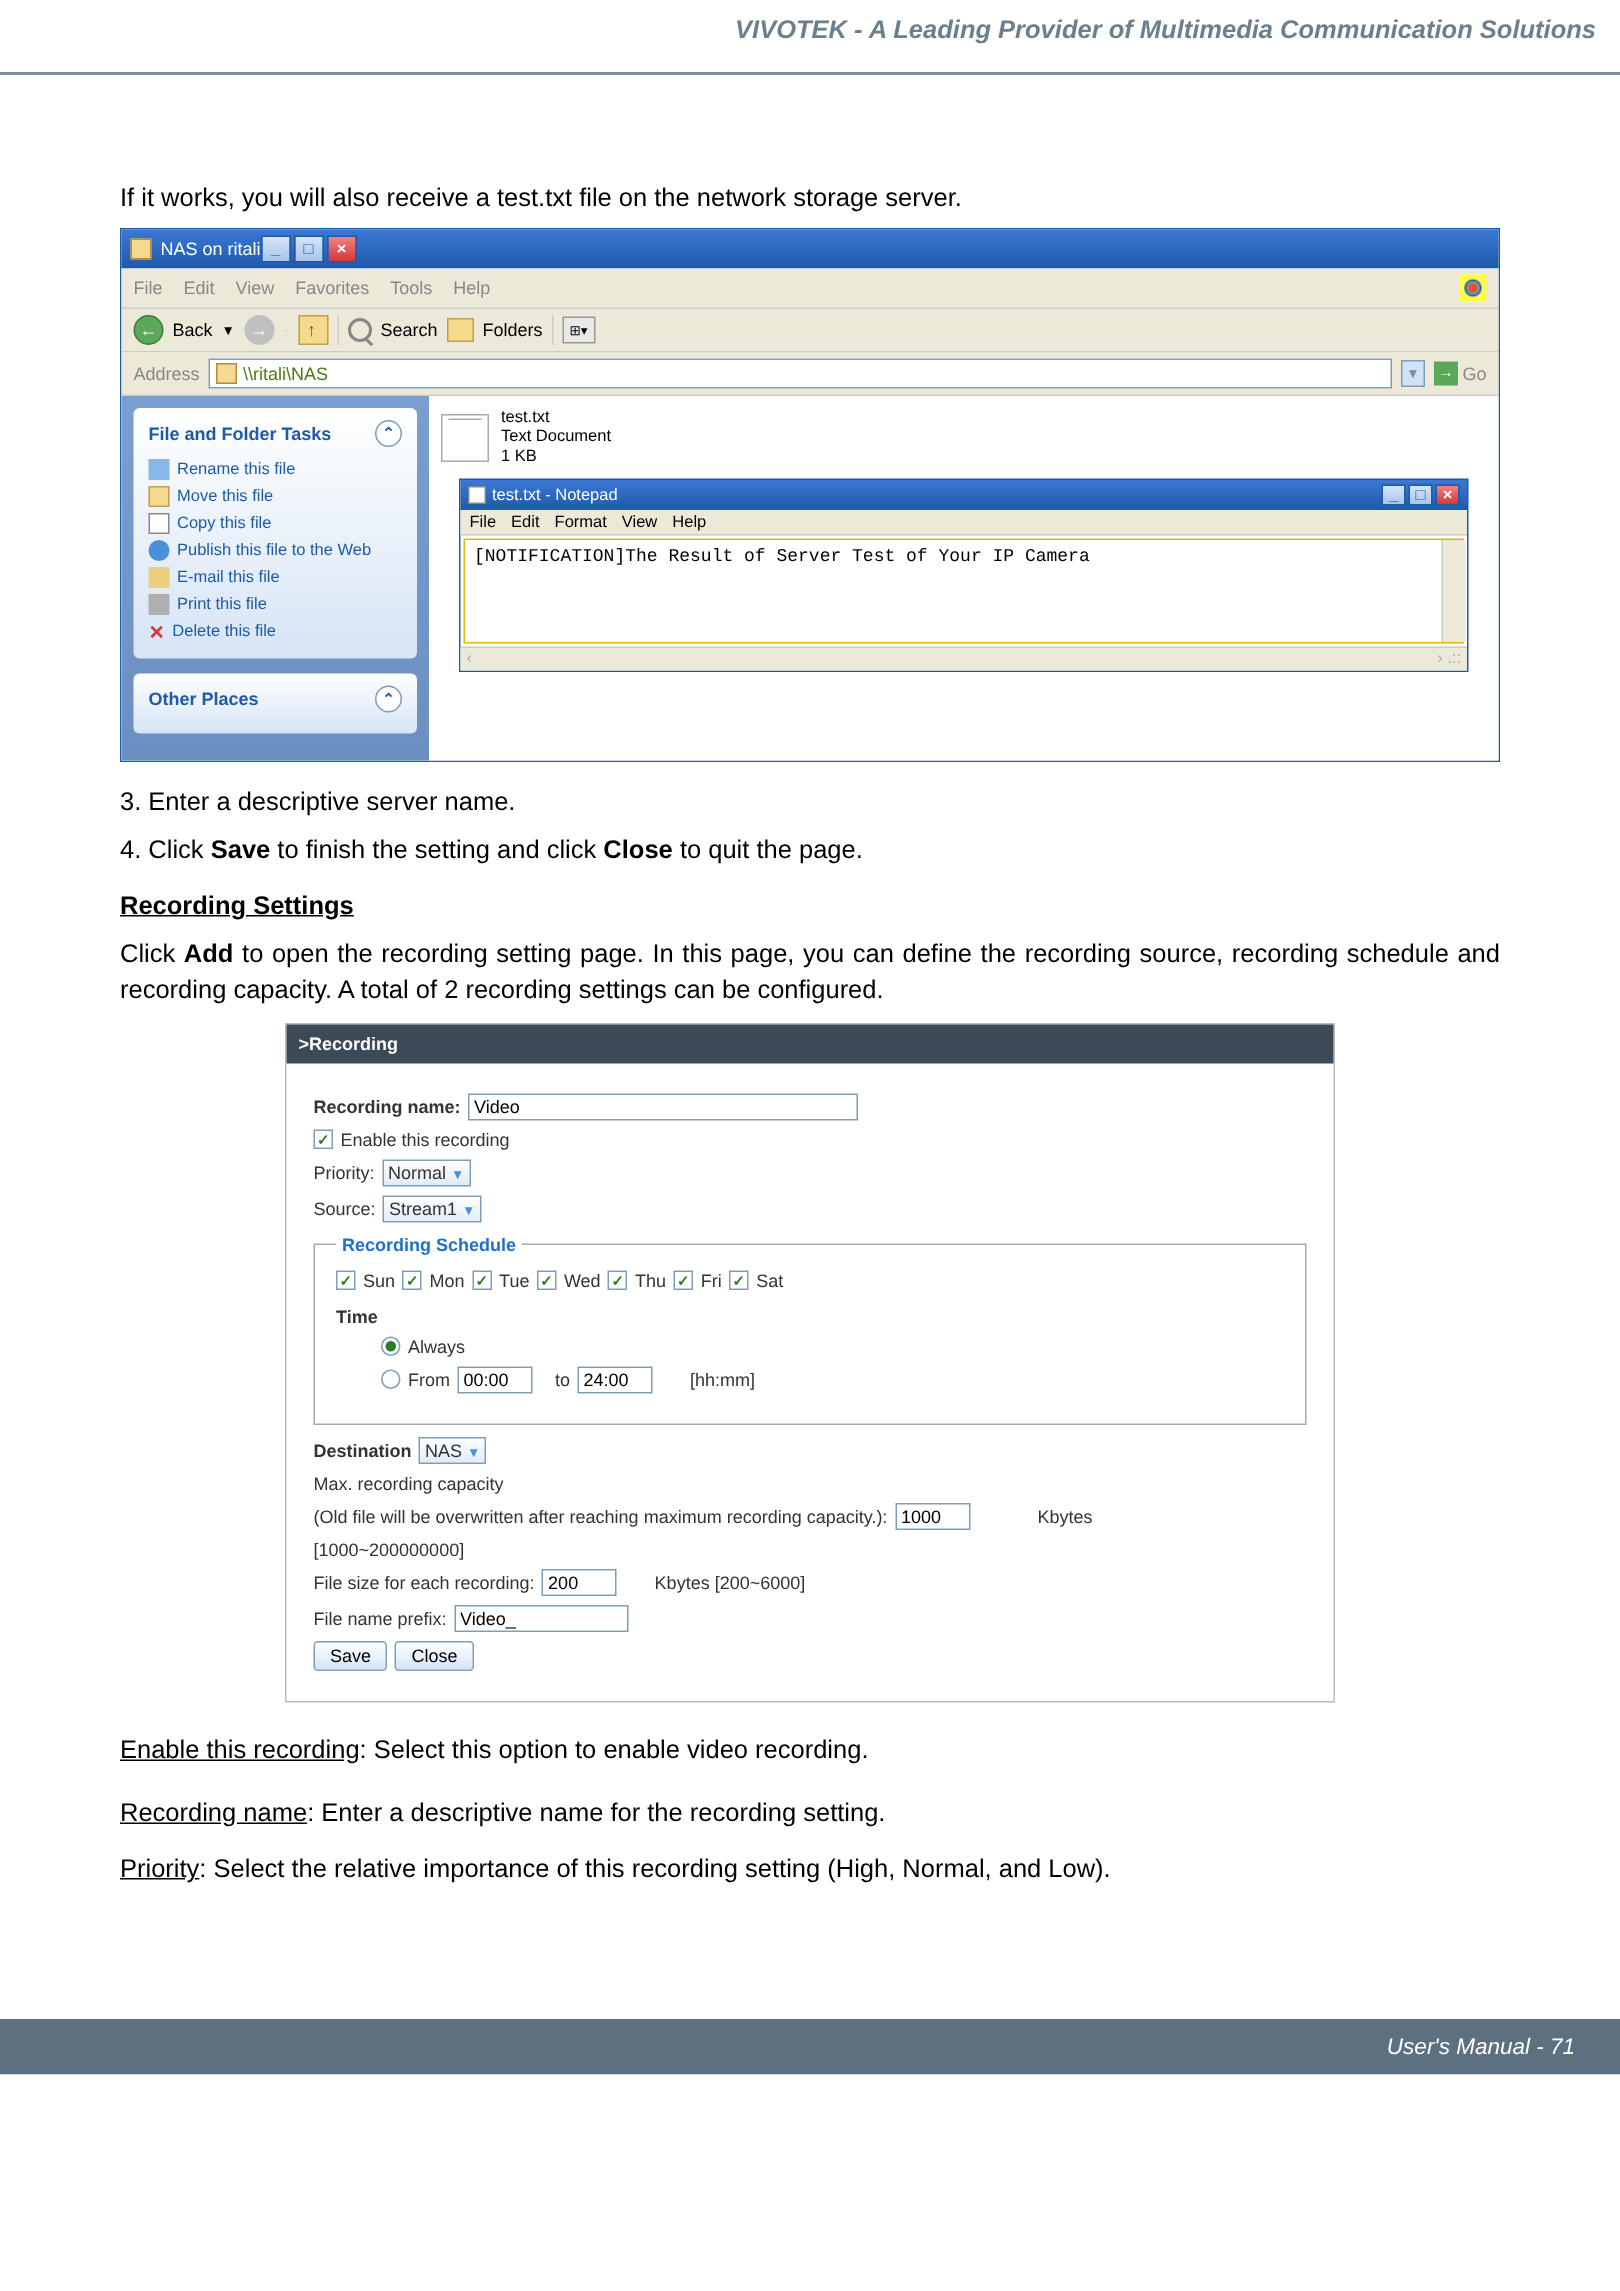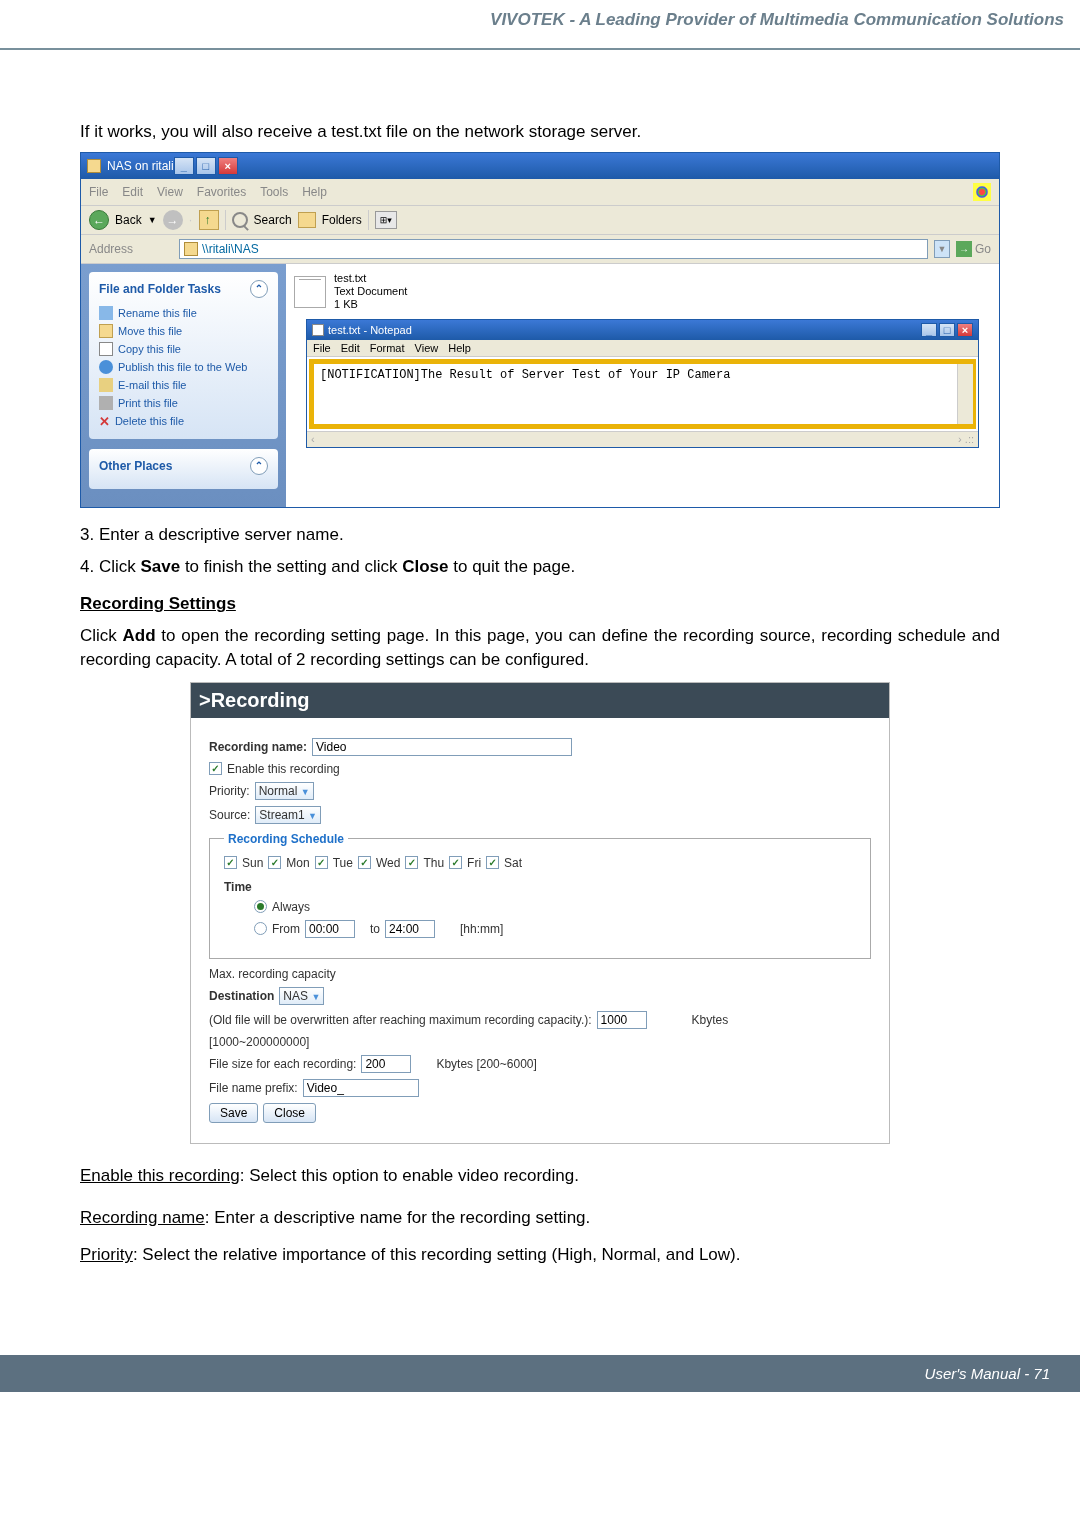--- a/index.html
+++ b/index.html
@@ -25,21 +25,21 @@
   .win-toolbar { background: #ece9d8; padding: 4px 8px; border-bottom: 1px solid #ccc; display: flex; align-items: center; gap: 6px; color: #000; }
   .icon-back { width: 20px; height: 20px; background: #5ba85b; border-radius: 50%; display: flex; align-items: center; justify-content: center; color: #fff; font-size: 12px; border: 1px solid #3a7a3a; }
   .icon-fwd { width: 20px; height: 20px; background: #c0c0c0; border-radius: 50%; display: flex; align-items: center; justify-content: center; color: #fff; font-size: 12px; }
   .folder-up { width: 20px; height: 20px; background: #f5d98f; border: 1px solid #c0a050; position: relative; }
   .folder-up::after { content: "↑"; position: absolute; color: #2a7a2a; font-weight: bold; top: 2px; left: 5px; }
   .icon-search { width: 16px; height: 16px; border: 2px solid #888; border-radius: 50%; position: relative; }
   .icon-search::after { content: ""; position: absolute; width: 6px; height: 2px; background: #888; bottom: -3px; right: -3px; transform: rotate(45deg); }
   .folders-icon { width: 18px; height: 16px; background: #f5d98f; border: 1px solid #c0a050; }
   .views-icon { width: 22px; height: 18px; background: #e8e8e8; border: 1px solid #999; display: flex; align-items: center; justify-content: center; font-size: 9px; }
   .win-address { background: #ece9d8; padding: 4px 8px; border-bottom: 1px solid #ccc; display: flex; align-items: center; gap: 6px; color: #888; }
-  .addr-input { flex: 1; background: #fff; border: 1px solid #809db8; padding: 2px 4px; display: flex; align-items: center; gap: 4px; color: #0369a1; margin-left: 40px; }
+  .addr-input { flex: 1; background: #fff; border: 1px solid #809db8; padding: 2px 4px; display: flex; align-items: center; gap: 4px; color: #4d7c0f; }
   .addr-dropdown { width: 16px; height: 18px; background: #cde3f7; border: 1px solid #809db8; display: flex; align-items: center; justify-content: center; font-size: 9px; }
   .go-btn { display: flex; align-items: center; gap: 3px; }
   .go-icon { width: 16px; height: 16px; background: #5ba85b; display: flex; align-items: center; justify-content: center; color: #fff; font-size: 10px; }
 
   .win-body { display: flex; background: #fff; min-height: 180px; }
   .win-sidebar { width: 205px; background: linear-gradient(#7a9ecf, #6b8fc0); padding: 8px; }
   .sidebar-panel { background: linear-gradient(#fff, #d6e4f5); border-radius: 4px; padding: 8px 10px; margin-bottom: 10px; }
   .panel-header { color: #1e5aa8; font-weight: bold; font-size: 12px; display: flex; justify-content: space-between; align-items: center; margin-bottom: 6px; }
   .collapse-icon { width: 18px; height: 18px; border: 1px solid #809db8; border-radius: 50%; background: #fff; display: flex; align-items: center; justify-content: center; font-size: 10px; color: #1e5aa8; }
   .task-item { color: #1e5aa8; font-size: 11px; padding: 2px 0; display: flex; align-items: center; gap: 5px; }
@@ -55,27 +55,27 @@
   .win-content { flex: 1; padding: 8px; position: relative; }
   .file-item { display: flex; align-items: center; gap: 8px; margin-bottom: 12px; }
   .file-icon { width: 32px; height: 32px; background: #fff; border: 1px solid #aaa; position: relative; }
   .file-icon::before { content: ""; position: absolute; top: 2px; left: 4px; right: 4px; height: 2px; border-top: 1px solid #aaa; }
   .file-info { font-size: 11px; line-height: 1.2; }
 
   
   .notepad-window { position: absolute; top: 55px; left: 20px; right: 20px; border: 1px solid #1e5aa8; background: #fff; }
   .notepad-title { background: linear-gradient(#3b78d6, #1e5aa8); color: #fff; padding: 3px 5px; display: flex; justify-content: space-between; align-items: center; font-size: 11px; gap: 28px; }
   .notepad-menu { background: #ece9d8; padding: 2px 6px; font-size: 11px; display: flex; gap: 10px; border-bottom: 1px solid #ccc; }
-  .notepad-body { background: #fff; padding: 4px 6px; font-family: "Courier New", monospace; font-size: 12px; min-height: 70px; border: 5px solid #eab308; margin: 2px; position: relative; }
+  .notepad-body { background: #fff; padding: 4px 6px; font-family: "Courier New", monospace; font-size: 12px; min-height: 70px; border: 1px solid #eab308; margin: 2px; position: relative; }
   .np-scroll-v { position: absolute; right: -2px; top: 0; bottom: 0; width: 16px; background: #ece9d8; border-left: 1px solid #ccc; }
   .np-scroll-h { text-align: left; background: #ece9d8; border-top: 1px solid #ccc; height: 16px; display: flex; align-items: center; padding: 0 4px; font-size: 11px; color: #aaa; justify-content: space-between;}
 
   
   .rec-panel { border: 1px solid #bbb; background: #fff; width: 700px; margin: 10px auto 20px auto; font-family: Tahoma, sans-serif; font-size: 12px; color: #333; }
-  .rec-header { background: #3b4a56; color: #fff; font-weight: bold; font-size: 20px; padding: 6px 8px; }
+  .rec-header { background: #3b4a56; color: #fff; font-weight: bold; font-size: 12px; padding: 6px 8px; }
   .rec-body { padding: 14px 18px; }
   .rec-row { margin: 6px 0; display: flex; align-items: center; gap: 5px; }
   .rec-row .bold-label { font-weight: bold; }
   .rec-input { border: 1px solid #809db8; padding: 1px 3px; font-size: 12px; }
   .rec-select { border: 1px solid #809db8; background: linear-gradient(#fff, #e0ecf8); padding: 1px 3px; font-size: 12px; }
   .rec-checkbox { width: 13px; height: 13px; border: 1px solid #809db8; background: #fff; display: inline-flex; align-items: center; justify-content: center; color: #2a7a2a; font-size: 10px; font-weight: bold; }
   .rec-fieldset { border: 1px solid #aaa; padding: 10px 14px 14px 14px; margin: 8px 0; }
   .rec-legend { color: #1e70c9; font-weight: bold; padding: 0 4px; }
   .rec-days { display: flex; align-items: center; gap: 5px; flex-wrap: wrap; margin-bottom: 10px;}
   .rec-radio { width: 13px; height: 13px; border: 1px solid #809db8; border-radius: 50%; background: #fff; display: inline-flex; align-items: center; justify-content: center; }
@@ -286,25 +286,25 @@
         <div class="rec-row">
           <span class="rec-radio"></span>
           <span>From</span>
           <input class="rec-input" style="width: 50px;" value="00:00">
           <span style="margin-left:10px">to</span>
           <input class="rec-input" style="width: 50px;" value="24:00">
           <span style="margin-left:20px">[hh:mm]</span>
         </div>
       </div>
     </fieldset>
-    <div class="rec-row">Max. recording capacity</div>
     <div class="rec-row">
       <span class="bold-label">Destination</span>
       <span class="rec-select"><span>NAS</span> <span style="color:#4a90d9;font-size:9px">▼</span></span>
     </div>
+    <div class="rec-row">Max. recording capacity</div>
     <div class="rec-row">
       <span>(Old file will be overwritten after reaching maximum recording capacity.):</span>
       <input class="rec-input" style="width: 50px;" value="1000">
       <span style="margin-left:40px">Kbytes</span>
     </div>
     <div class="rec-row">[1000~200000000]</div>
     <div class="rec-row">
       <span>File size for each recording:</span>
       <input class="rec-input" style="width: 50px;" value="200">
       <span style="margin-left:20px">Kbytes [200~6000]</span>

